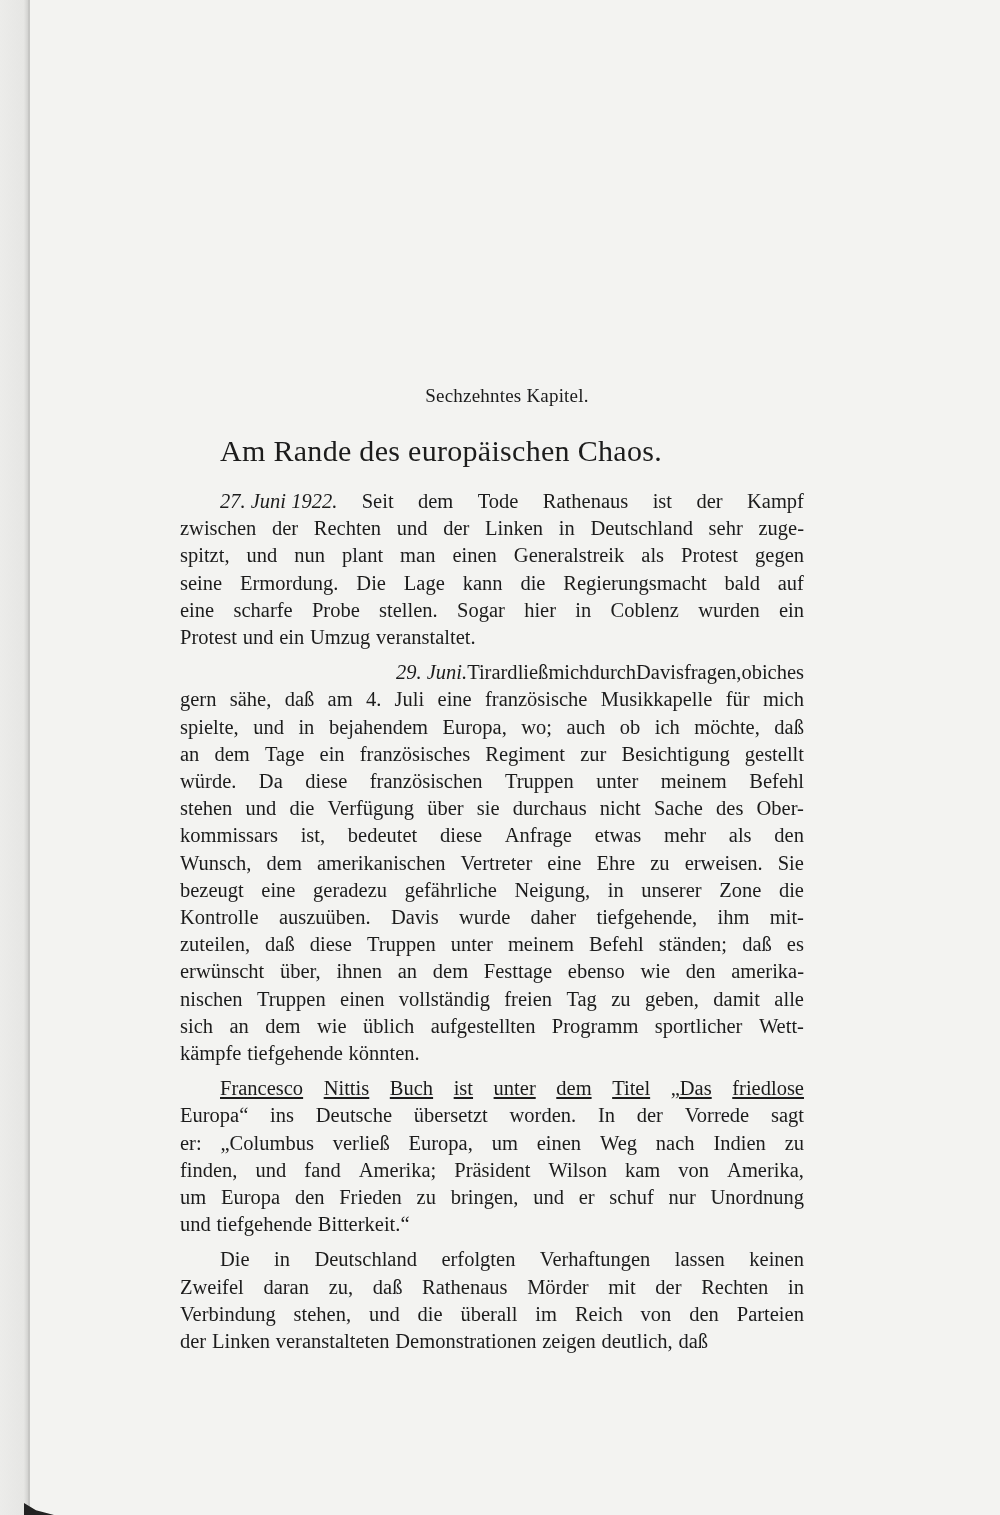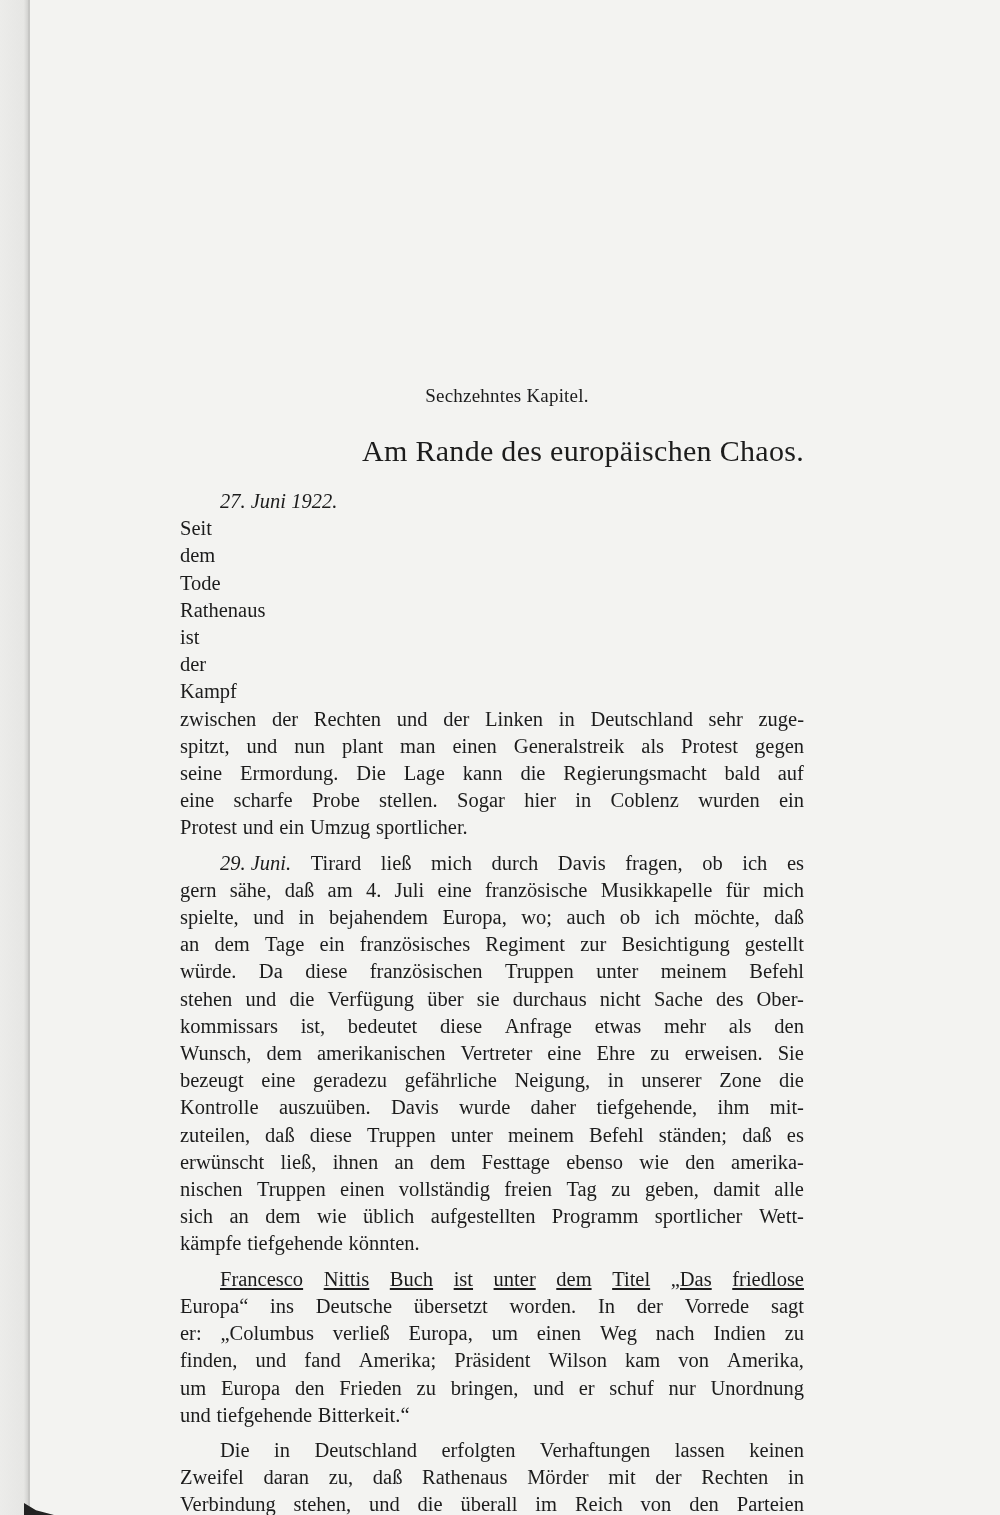--- a/index.html
+++ b/index.html
@@ -49,21 +49,21 @@
     .chapter-label {
       text-align: center;
       font-size: 19px;
       letter-spacing: 0.2px;
       margin: 0 0 0 0;
       padding-left: 30px;
       height: 32px;
       line-height: 32px;
     }
     .chapter-title {
-      text-align: right;
+      text-align: left;
       font-size: 30px;
       margin: 18px 0 0 0;
       padding-left: 40px;
       height: 42px;
       line-height: 42px;
       letter-spacing: 0.3px;
     }
     .body-text {
       margin-top: 16px;
     }
@@ -97,21 +97,21 @@
 <div class="gutter"></div>
 <div class="gutter-line"></div>
 <div class="corner-shadow"></div>
 
 <div class="page">
   <div class="chapter-label">Sechzehntes Kapitel.</div>
   <div class="chapter-title">Am Rande des europäischen Chaos.</div>
 
   <div class="body-text" id="body-text">
       <div class="para">
-        <div class="row" style="padding-left: 0px; margin-left: 0px; text-indent: 0px; flex-direction: column;">
+        <div class="row" style="padding-left: 0px; margin-left: 0px; text-indent: 0px;">
           <span class="entry-date" style="margin-left: 40px;">27. Juni 1922.</span>
           <span>Seit</span>
           <span>dem</span>
           <span>Tode</span>
           <span>Rathenaus</span>
           <span>ist</span>
           <span>der</span>
           <span>Kampf</span>
         </div>
         <div class="row">
@@ -159,25 +159,25 @@
           <span>in</span>
           <span>Coblenz</span>
           <span>wurden</span>
           <span>ein</span>
         </div>
         <div class="row last">
           <span>Protest</span>
           <span>und</span>
           <span>ein</span>
           <span>Umzug</span>
-          <span>sportlicher.</span>
+          <span>veranstaltet.</span>
         </div>
       </div>
       <div class="para">
-        <div class="row" style="padding-left: 0px; margin-left: 0px; text-indent: 0px;">
+        <div class="row" style="padding-left: 0px; margin-left: 0px; text-indent: 0px; justify-content: flex-end;">
           <span class="entry-date" style="margin-left: 40px;">29. Juni.</span>
           <span>Tirard</span>
           <span>ließ</span>
           <span>mich</span>
           <span>durch</span>
           <span>Davis</span>
           <span>fragen,</span>
           <span>ob</span>
           <span>ich</span>
           <span>es</span>
@@ -292,21 +292,21 @@
           <span>Truppen</span>
           <span>unter</span>
           <span>meinem</span>
           <span>Befehl</span>
           <span>ständen;</span>
           <span>daß</span>
           <span>es</span>
         </div>
         <div class="row">
           <span>erwünscht</span>
-          <span>ließ,</span>
+          <span>über,</span>
           <span>ihnen</span>
           <span>an</span>
           <span>dem</span>
           <span>Festtage</span>
           <span>ebenso</span>
           <span>wie</span>
           <span>den</span>
           <span>amerika-</span>
         </div>
         <div class="row">

